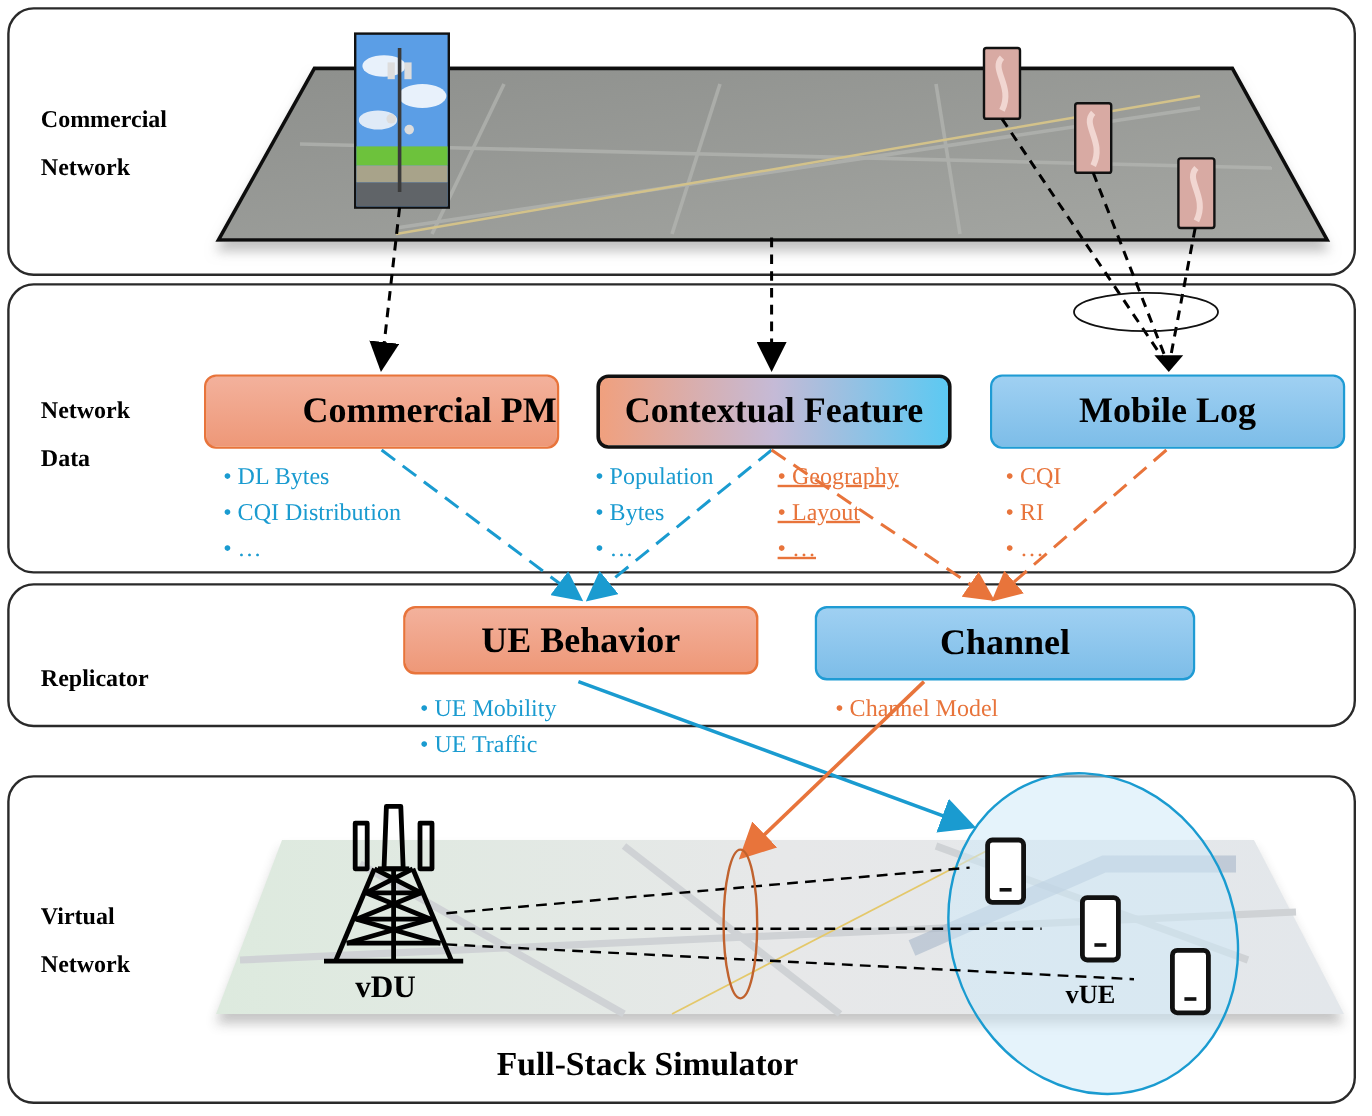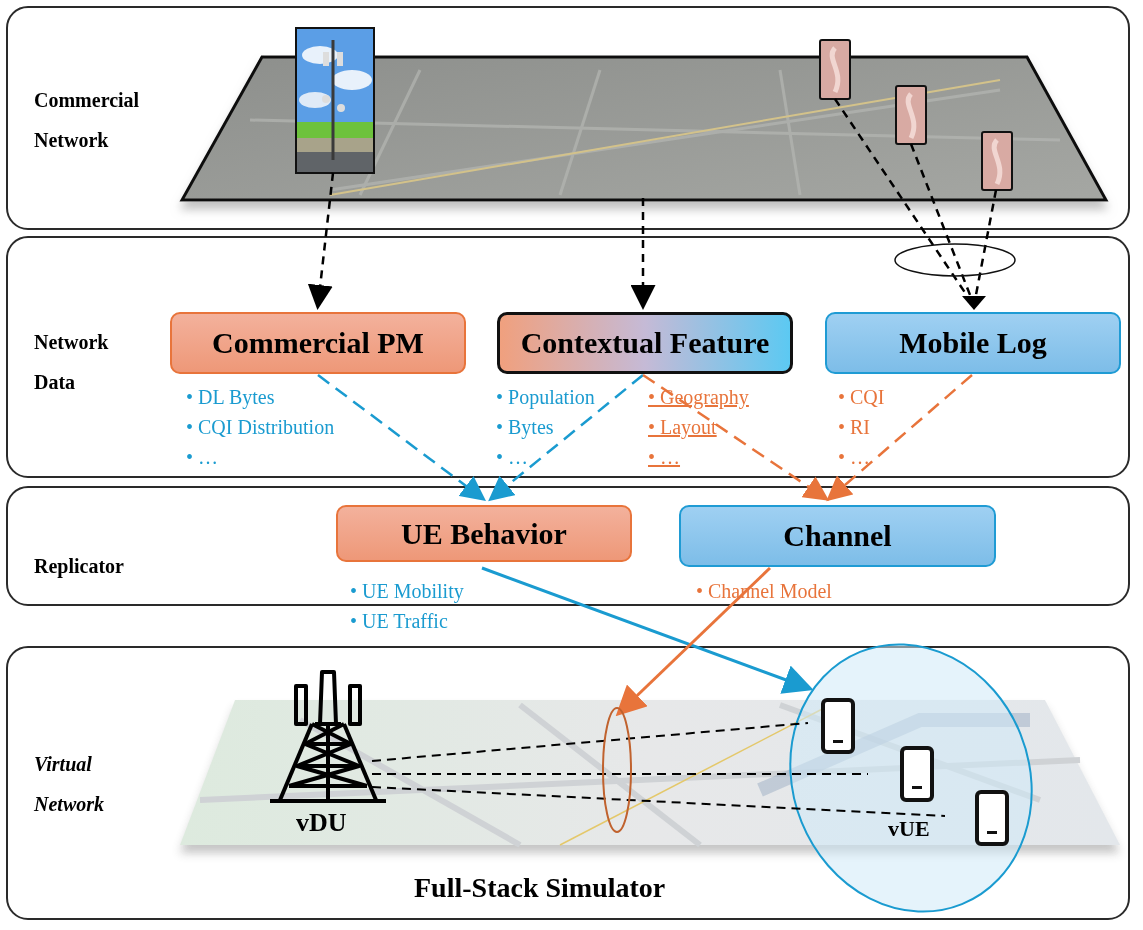--- a/index.html
+++ b/index.html
@@ -37,21 +37,21 @@
   </div>
 </div>
 
 <div class="layer" style="top:486px;height:120px;">
   <div class="layer-label" style="left:26px;top:58px;">
     <div>Replicator</div>
   </div>
 </div>
 
 <div class="layer" style="top:646px;height:274px;">
-  <div class="layer-label" style="left:26px;top:96px;font-style:italic;">
+  <div class="layer-label" style="left:26px;top:96px;">
     <div>Virtual</div>
     <div>Network</div>
   </div>
 </div>
 
 <svg class="overlay" width="1143" height="930">
   <defs>
     <linearGradient id="mapTop" x1="0" y1="0" x2="1" y2="1">
       <stop offset="0" stop-color="#8d8f8c"></stop>
       <stop offset="1" stop-color="#a5a7a3"></stop>
@@ -170,21 +170,21 @@
   <g>
     <rect x="902" y="748" width="30" height="52" rx="4" fill="#fff" stroke="#111" stroke-width="4"></rect>
     <rect x="912" y="786" width="10" height="3" fill="#111"></rect>
   </g>
   <g>
     <rect x="977" y="792" width="30" height="52" rx="4" fill="#fff" stroke="#111" stroke-width="4"></rect>
     <rect x="987" y="831" width="10" height="3" fill="#111"></rect>
   </g>
 </svg>
 
-<div class="box orange" style="left:170px;top:312px;width:296px;height:62px;">
+<div class="box orange" style="left:170px;top:312px;width:296px;height:62px;justify-content:flex-end;">
   <span>Commercial PM</span>
 </div>
 <ul class="bullets blue" style="left:186px;top:382px;">
   <li>DL Bytes</li>
   <li>CQI Distribution</li>
   <li>…</li>
 </ul>
 
 <div class="box grad" style="left:497px;top:312px;width:296px;height:62px;">
   <span>Contextual Feature</span>

